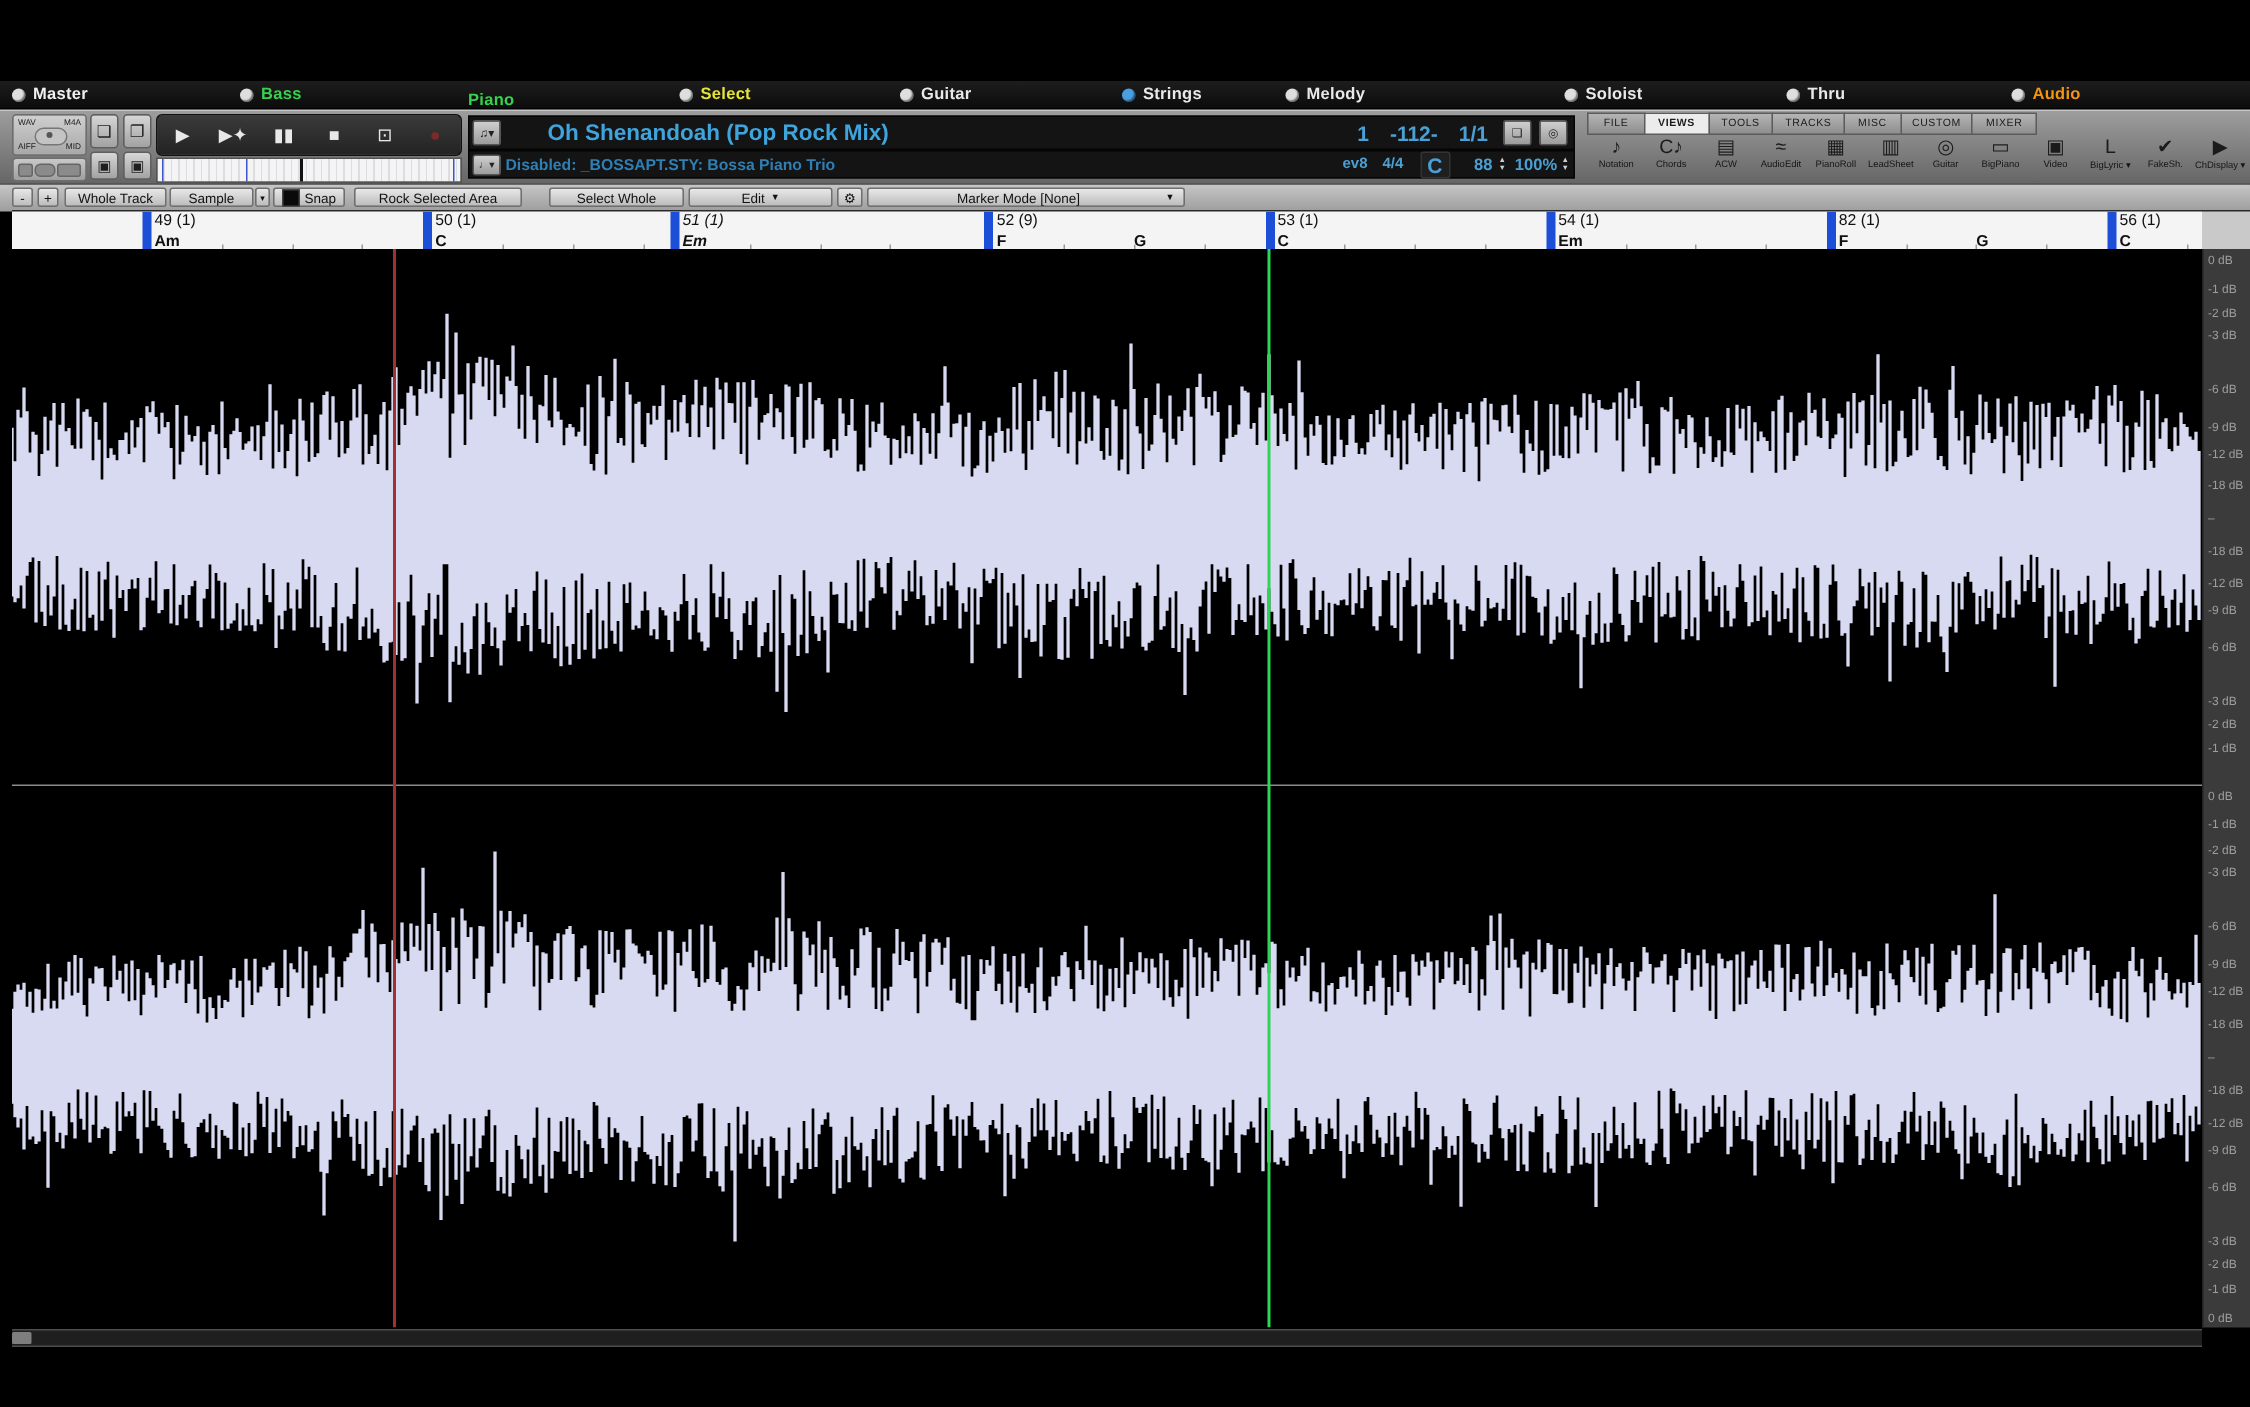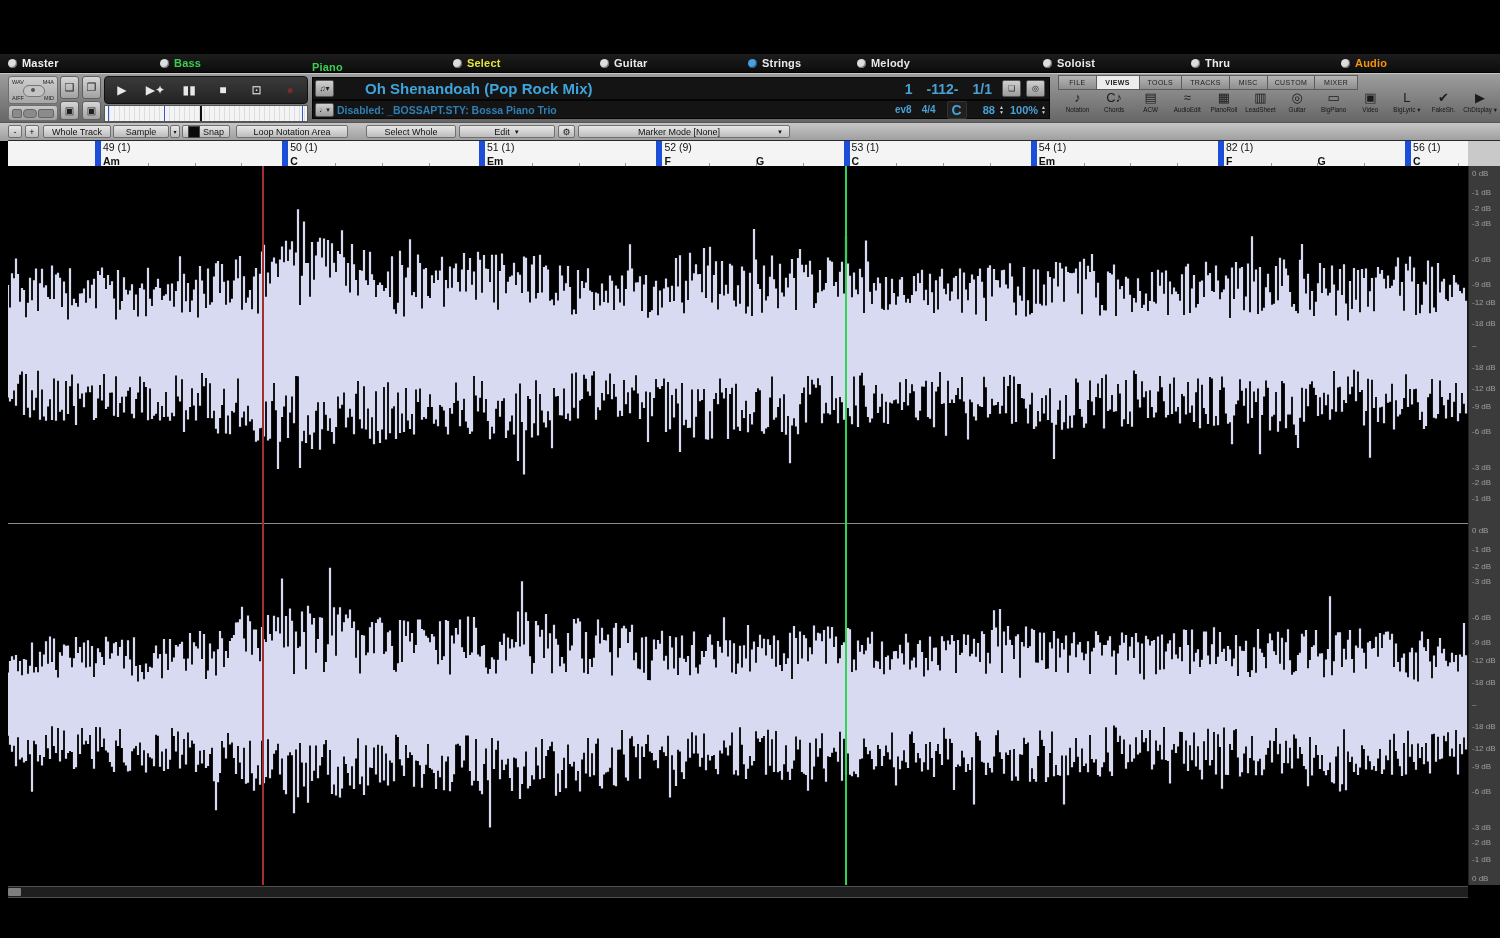--- a/index.html
+++ b/index.html
@@ -249,21 +249,21 @@
   <div class="abs editbar">
     <button class="ebtn" style="left:8px;width:14px;">-</button>
     <button class="ebtn" style="left:25px;width:14px;">+</button>
     <button class="ebtn" style="left:43px;width:68px;">Whole Track</button>
     <button class="ebtn" style="left:113px;width:56px;">Sample</button>
     <button class="ebtn" style="left:170px;width:10px;font-size:6px;">▾</button>
     <span class="ebtn" style="left:182px;width:48px;">
       <span class="snapbox"></span>
       <span>Snap</span>
     </span>
-    <button class="ebtn" style="left:236px;width:112px;">Loop Notation Area</button>
+    <button class="ebtn" style="left:236px;width:112px;">Rock Selected Area</button>
     <button class="ebtn" style="left:366px;width:90px;">Select Whole</button>
     <span class="ebtn" style="left:459px;width:96px;">
       <span>Edit</span>
       <span class="caret">▼</span>
     </span>
     <button class="ebtn" style="left:558px;width:17px;font-size:9px;">⚙</button>
     <span class="ebtn" style="left:578px;width:212px;justify-content:space-between;padding:0 6px;">
       <span style="flex:1;text-align:center;">Marker Mode [None]</span>
       <span class="caret">▼</span>
     </span>
@@ -278,21 +278,21 @@
         <i class="btick" style="left: 93.575px;"></i>
         <i class="btick" style="left: 140.363px;"></i>
       </div>
       <div class="rbar" style="left: 274.15px; width: 187.15px;">
         <span class="rnum">50 (1)</span>
         <span class="rchord" style="left: 2px;">C</span>
         <i class="btick" style="left: 46.7875px;"></i>
         <i class="btick" style="left: 93.575px;"></i>
         <i class="btick" style="left: 140.363px;"></i>
       </div>
-      <div class="rbar" style="left: 471px; width: 187.15px;">
+      <div class="rbar" style="left: 439px; width: 187.15px; font-style: italic;">
         <span class="rnum">51 (1)</span>
         <span class="rchord" style="left: 2px;">Em</span>
         <i class="btick" style="left: 46.7875px;"></i>
         <i class="btick" style="left: 93.575px;"></i>
         <i class="btick" style="left: 140.363px;"></i>
       </div>
       <div class="rbar" style="left: 648.45px; width: 187.15px;">
         <span class="rnum">52 (9)</span>
         <span class="rchord" style="left: 2px;">F</span>
         <span class="rchord" style="left: 93.575px;">G</span>

